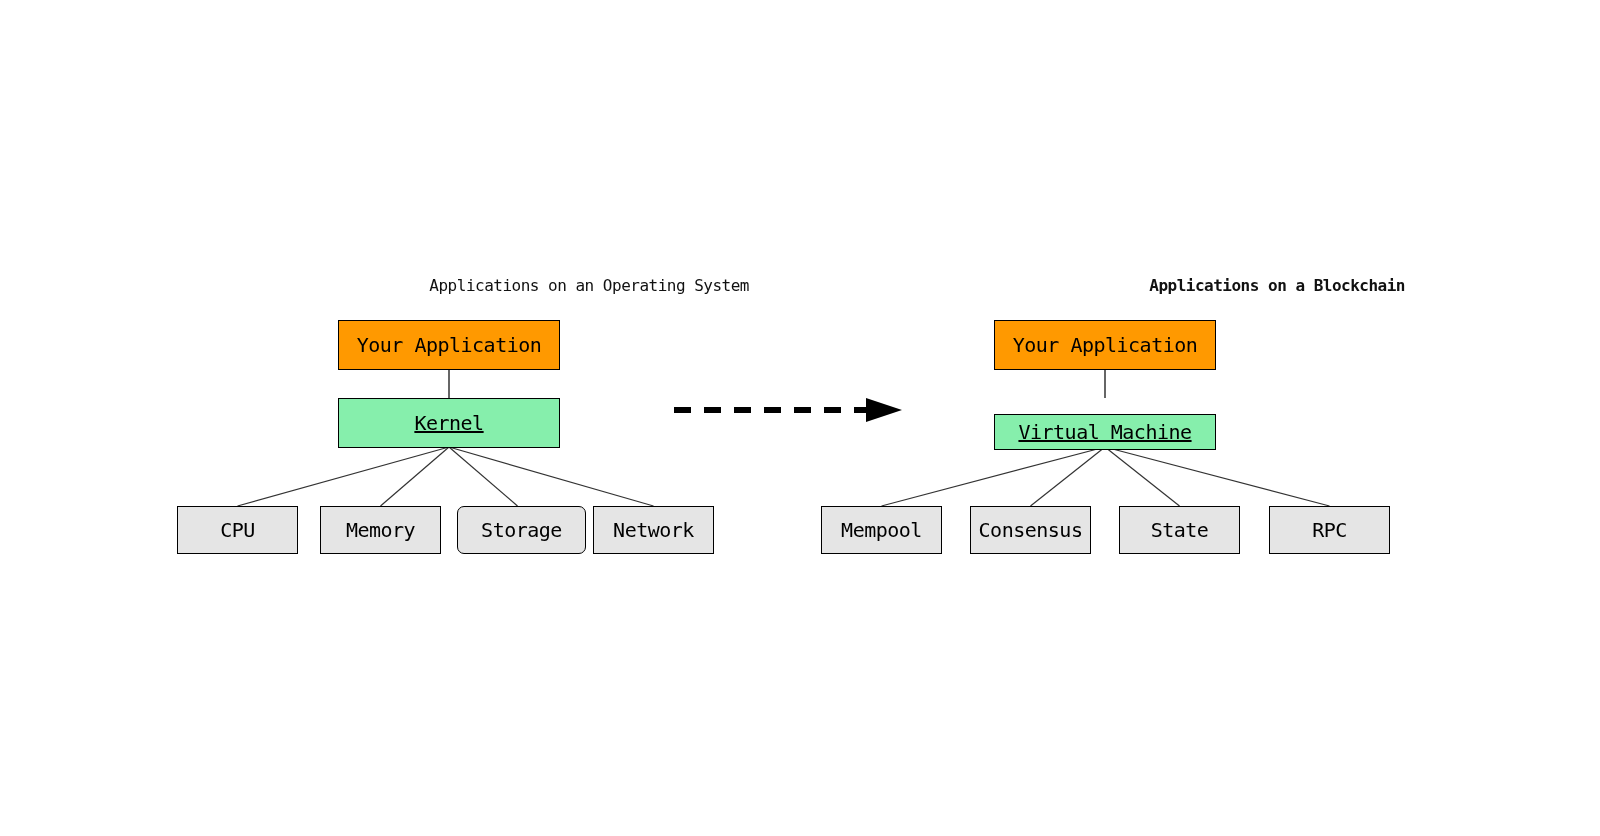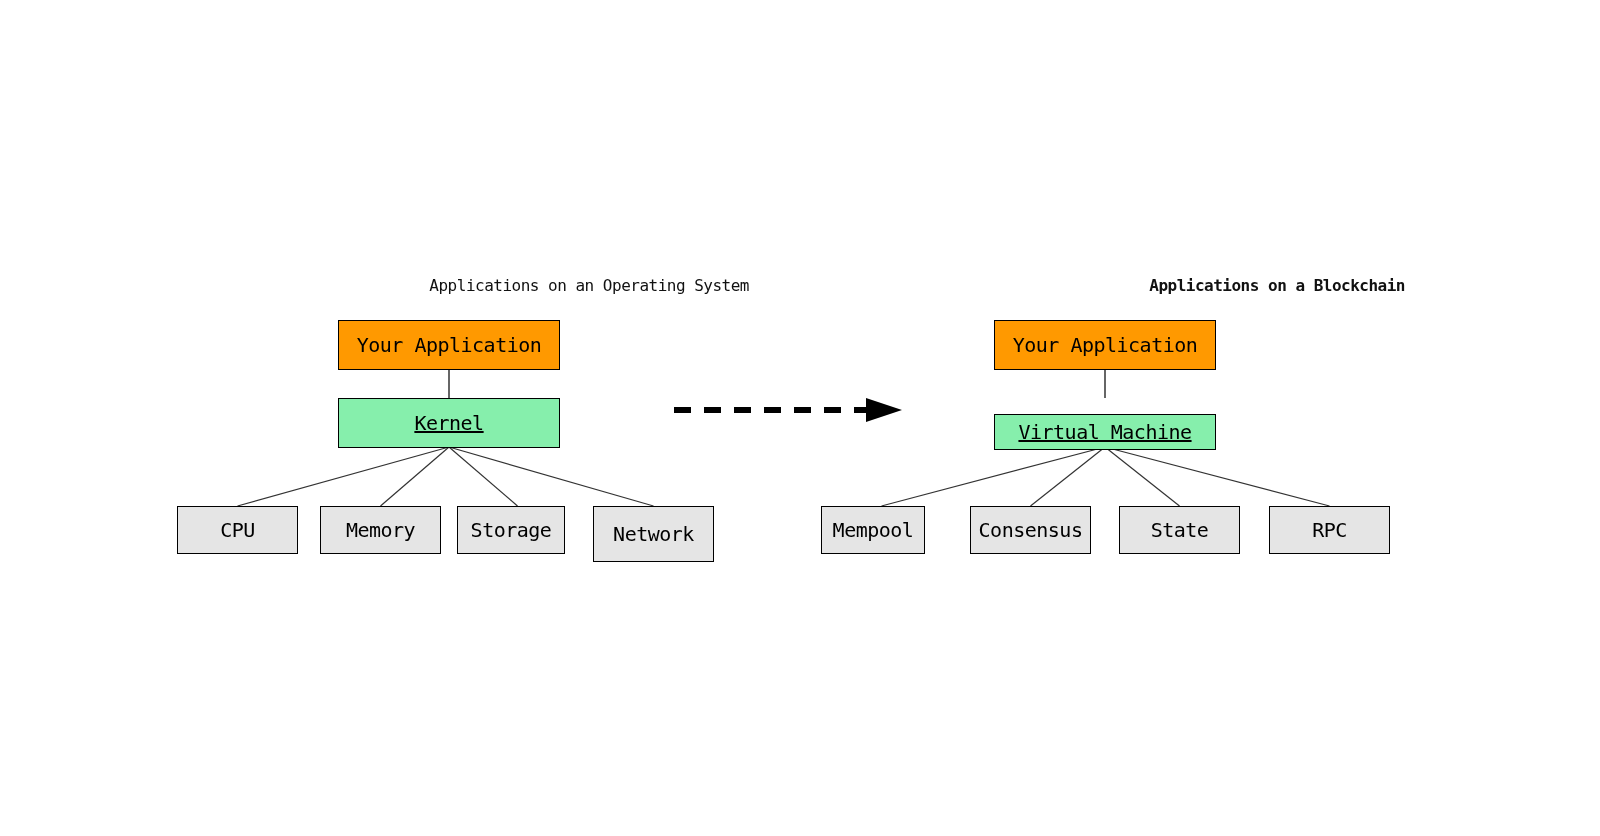--- a/index.html
+++ b/index.html
@@ -51,27 +51,27 @@
   }
   .app-node      { background: #ff9900; }
   .platform-node { background: #86efac; text-decoration: underline; }
   .child-node    { background: #e5e5e5; }
 
   
   #l-app      { left: 338px; top: 320px; width: 222px; height: 50px; }
   #l-platform { left: 338px; top: 398px; width: 222px; height: 50px; }
   #l-c0 { left: 177px; top: 506px; width: 121px; height: 48px; }
   #l-c1 { left: 320px; top: 506px; width: 121px; height: 48px; }
-  #l-c2 { left: 457px; top: 506px; width: 108px; height: 48px; }
-  #l-c3 { left: 593px; top: 506px; width: 121px; height: 56px; }
+  #l-c2 { left: 457px; top: 506px; width: 129px; height: 48px; border-radius: 7px; }
+  #l-c3 { left: 593px; top: 506px; width: 121px; height: 48px; }
 
   
   #r-app      { left: 994px; top: 320px; width: 222px; height: 50px; }
   #r-platform { left: 994px; top: 398px; width: 222px; height: 36px; margin-top: 16px; }
-  #r-c0 { left: 821px;  top: 506px; width: 104px; height: 48px; }
+  #r-c0 { left: 821px;  top: 506px; width: 121px; height: 48px; }
   #r-c1 { left: 970px;  top: 506px; width: 121px; height: 48px; }
   #r-c2 { left: 1119px; top: 506px; width: 121px; height: 48px; }
   #r-c3 { left: 1269px; top: 506px; width: 121px; height: 48px; }
 </style>
 </head>
 <body>
 
 <div class="stage">
 
   <svg class="wires" viewBox="0 0 1600 836" xmlns="http://www.w3.org/2000/svg">

